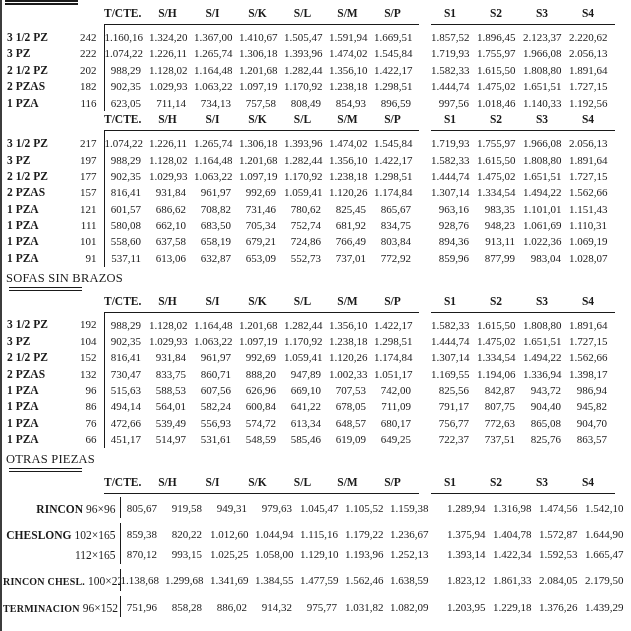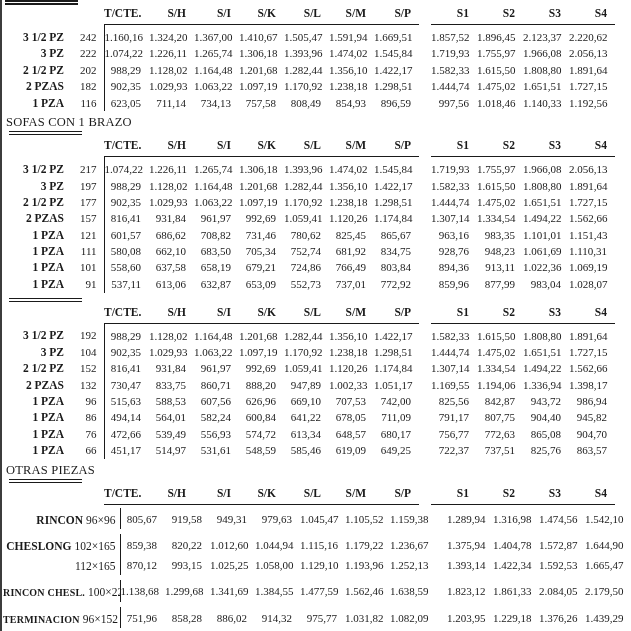--- a/index.html
+++ b/index.html
@@ -16,23 +16,23 @@
   .top-rule{
     position:absolute; top:0; left:3px; width:73px; height:5px;
     border-top:2px solid var(--ink); border-bottom:2px solid var(--ink);
   }
   table{ border-collapse:collapse; table-layout:fixed; }
   table[data-sec], table[data-hdr4]{ width:613px; }
   table[data-hdr4]{ margin-bottom:3px; }
   table[data-grp]{ width:629px; margin-bottom:5px; }
   th,td{ white-space:nowrap; overflow:hidden; line-height:13px; }
   .h{ font-weight:bold; font-size:11.5px; text-align:right; padding:2px 8px 4px 0; }
-  .g1,.g2{ border-bottom:1.4px solid var(--ink); }
+  .g1,.g2{ border-bottom:1.4px solid var(--ink);text-align:center; }
   .nob{ border:none !important; }
-  .lbl{ font-weight:bold; font-size:11.5px; text-align:right; padding:1.7px 0 1.7px 5px; }
+  .lbl{ font-weight:bold; font-size:11.5px; text-align:left; padding:1.7px 0 1.7px 5px; }
   .num{ font-size:11px; text-align:right; padding:1.7px 7px 1.7px 0; border-right:1.4px solid var(--ink); }
   .val{ font-size:11px; text-align:right; padding:1.7px 8px 1.7px 0; }
   .gap{ padding:0; }
   table[data-sec] tbody tr:first-child td{ padding-top:6px; }
   table[data-grp] tbody tr:first-child td{ padding-top:4px; }
   table[data-grp] td{ padding-top:2.4px; padding-bottom:2.4px; }
   .section-title{ font-size:12.5px; letter-spacing:.2px; padding:4px 0 0 4px; }
   .dbl-rule{
     width:73px; height:4px; margin:1px 0 2px 3px;
     border-top:1.2px solid var(--ink); border-bottom:1.2px solid var(--ink);
@@ -160,24 +160,20 @@
           <td class="val">896,59</td>
           <td class="gap"></td>
           <td class="val">997,56</td>
           <td class="val">1.018,46</td>
           <td class="val">1.140,33</td>
           <td class="val">1.192,56</td>
         </tr>
       </tbody>
     </table>
 
-  <div class="section-title">
-    <span>SOFAS CON 1 BRAZO</span>
-    <div class="dbl-rule"></div>
-  </div>
   <table data-sec="1">
       <colgroup>
         <col style="width: 62px;">
         <col style="width: 40px;">
         <col style="width: 45px;">
         <col style="width: 45px;">
         <col style="width: 45px;">
         <col style="width: 45px;">
         <col style="width: 45px;">
         <col style="width: 45px;">
@@ -332,20 +328,21 @@
           <td class="gap"></td>
           <td class="val">859,96</td>
           <td class="val">877,99</td>
           <td class="val">983,04</td>
           <td class="val">1.028,07</td>
         </tr>
       </tbody>
     </table>
 
   <div class="section-title">
+    <span>SOFAS SIN BRAZOS</span>
     <div class="dbl-rule"></div>
   </div>
   <table data-sec="2">
       <colgroup>
         <col style="width: 62px;">
         <col style="width: 40px;">
         <col style="width: 45px;">
         <col style="width: 45px;">
         <col style="width: 45px;">
         <col style="width: 45px;">

